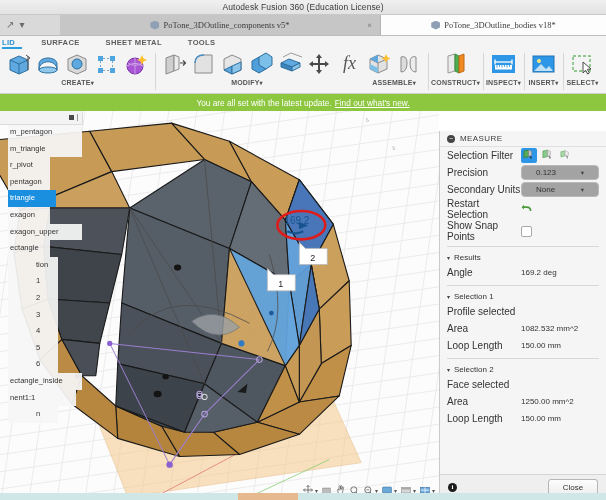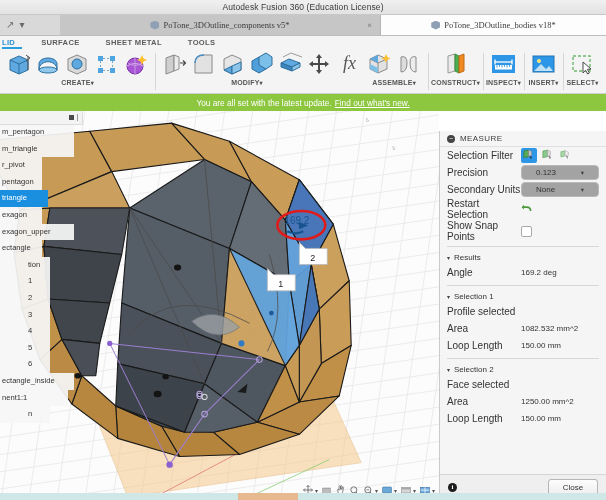--- a/index.html
+++ b/index.html
@@ -78,21 +78,21 @@
   .main{flex:1;position:relative;display:flex;min-height:0;}
 
   
   .viewport{
     flex:1;position:relative;overflow:hidden;background:#fbfbfb;
   }
   .vp-svg{position:absolute;inset:0;width:100%;height:100%;display:block;}
 
   
   .browser{
-    position:absolute;left:0;top:4px;width:72px;z-index:20;
+    position:absolute;left:8px;top:4px;width:72px;z-index:20;
     font-size:7.6px;color:#333;
   }
   .browser .bitem{
     height:16.6px;line-height:16.6px;padding-left:2px;white-space:nowrap;
     background:rgba(246,246,246,.93);overflow:visible;
   }
   .browser .bitem.sel{background:#1a8fe0;color:#fff;width:46px;}
   .browser .bitem.wide{width:72px;}
   .browser .bitem.narrow{width:40px;}
   .browser .bitem.xnarrow{width:22px;padding-left:28px;}

